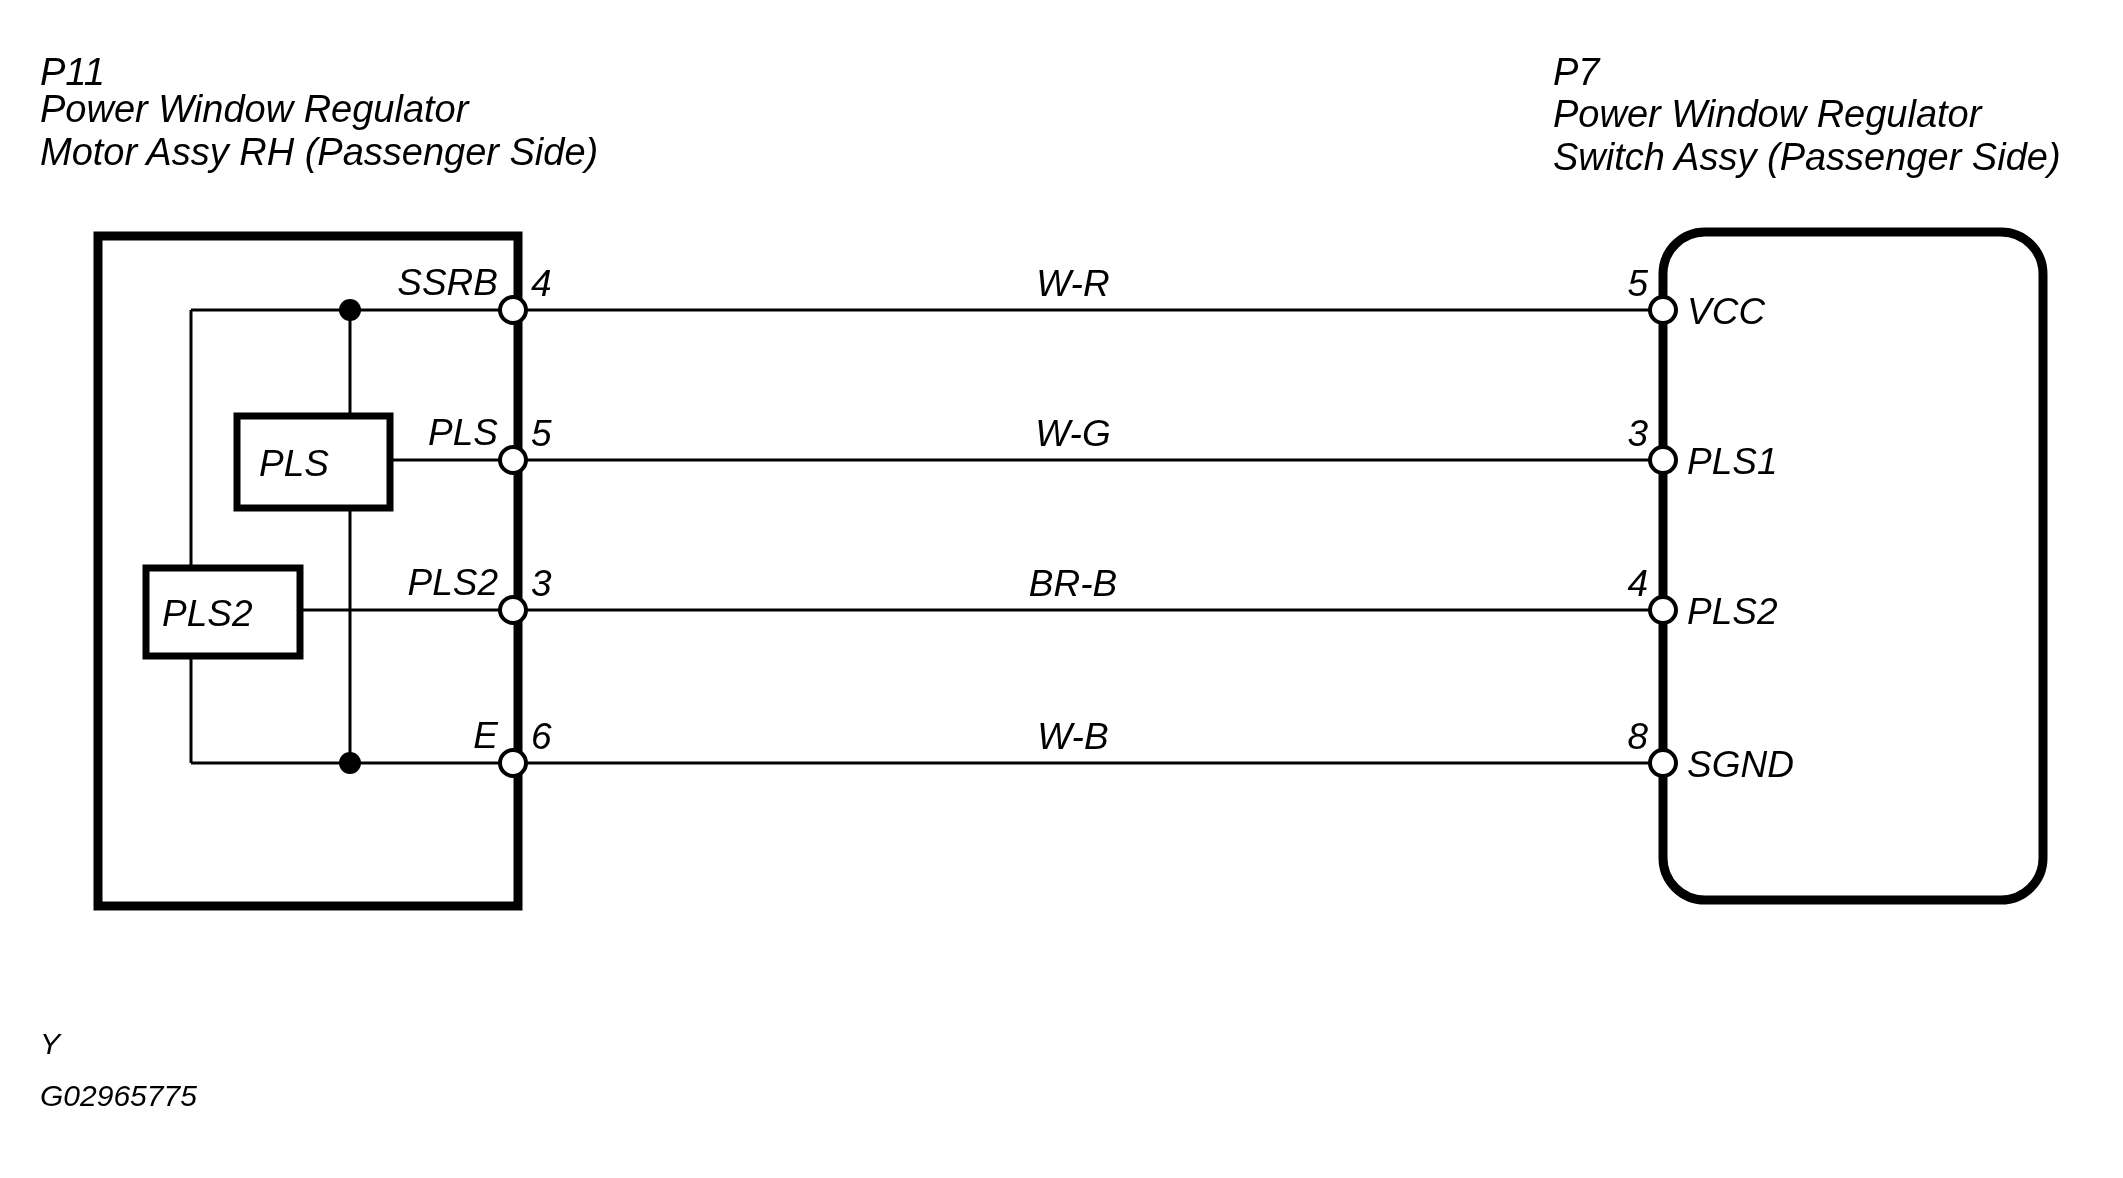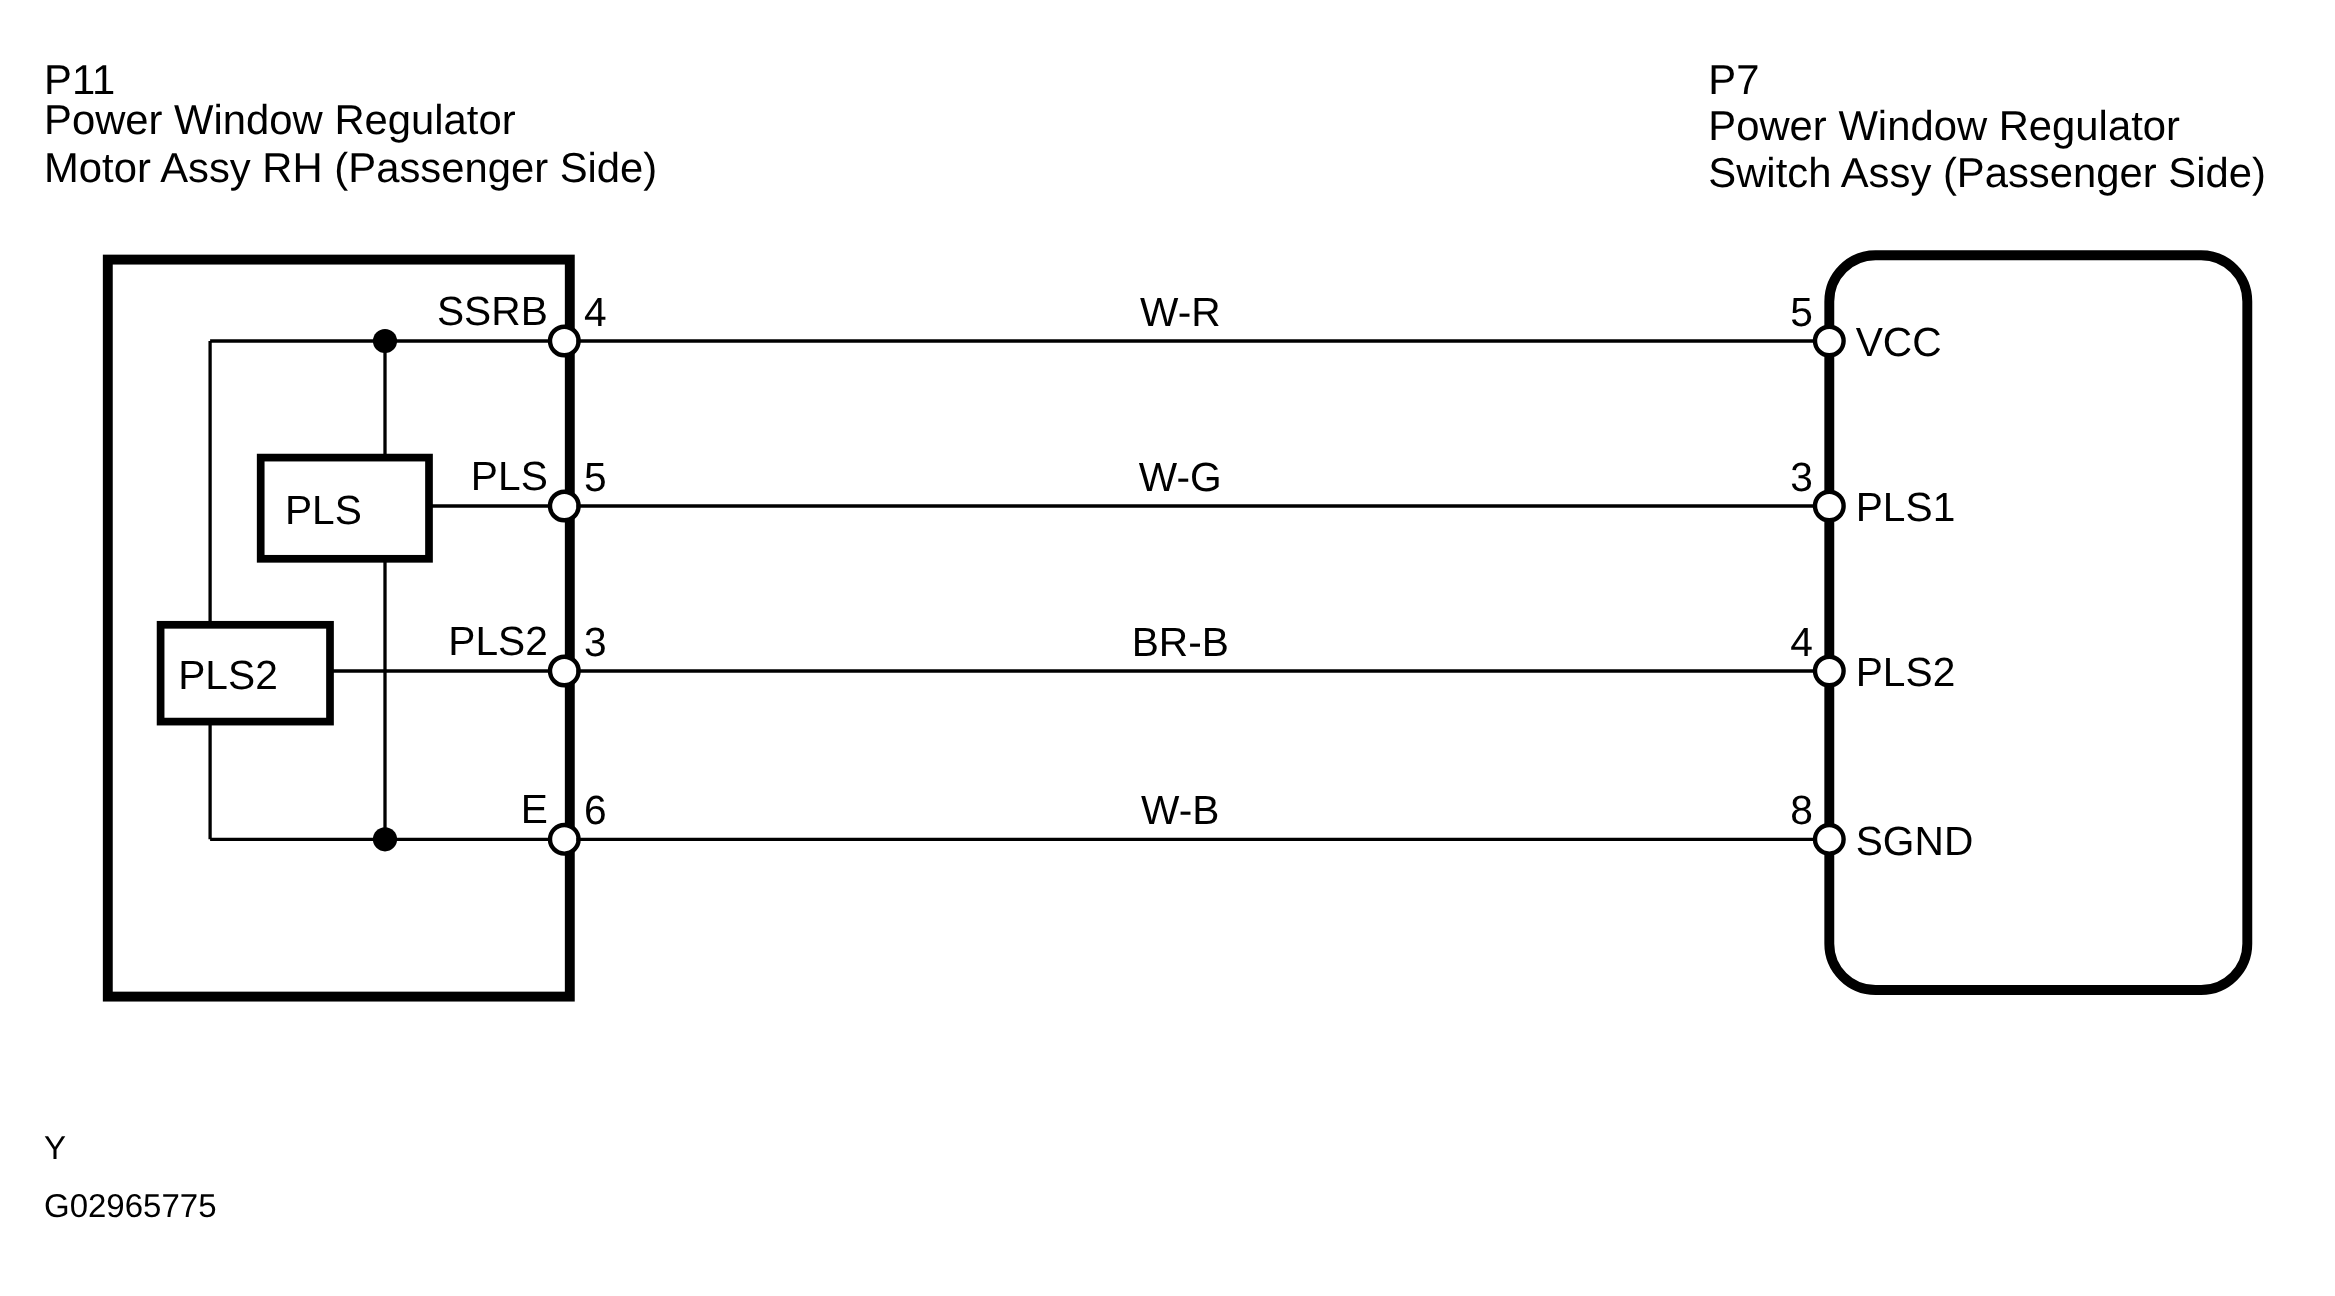--- a/index.html
+++ b/index.html
@@ -11,20 +11,21 @@
   body {
     font-family: "Liberation Sans", sans-serif;
     color: #000000;
   }
   #canvas {
     position: relative;
     width: 2123px;
     height: 1178px;
     background: #ffffff;
     overflow: hidden;
+    font-style: italic;
   }
   #diagram-svg {
     position: absolute;
     left: 0;
     top: 0;
     width: 2123px;
     height: 1178px;
   }
   .txt {
     font-family: "Liberation Sans", sans-serif;

